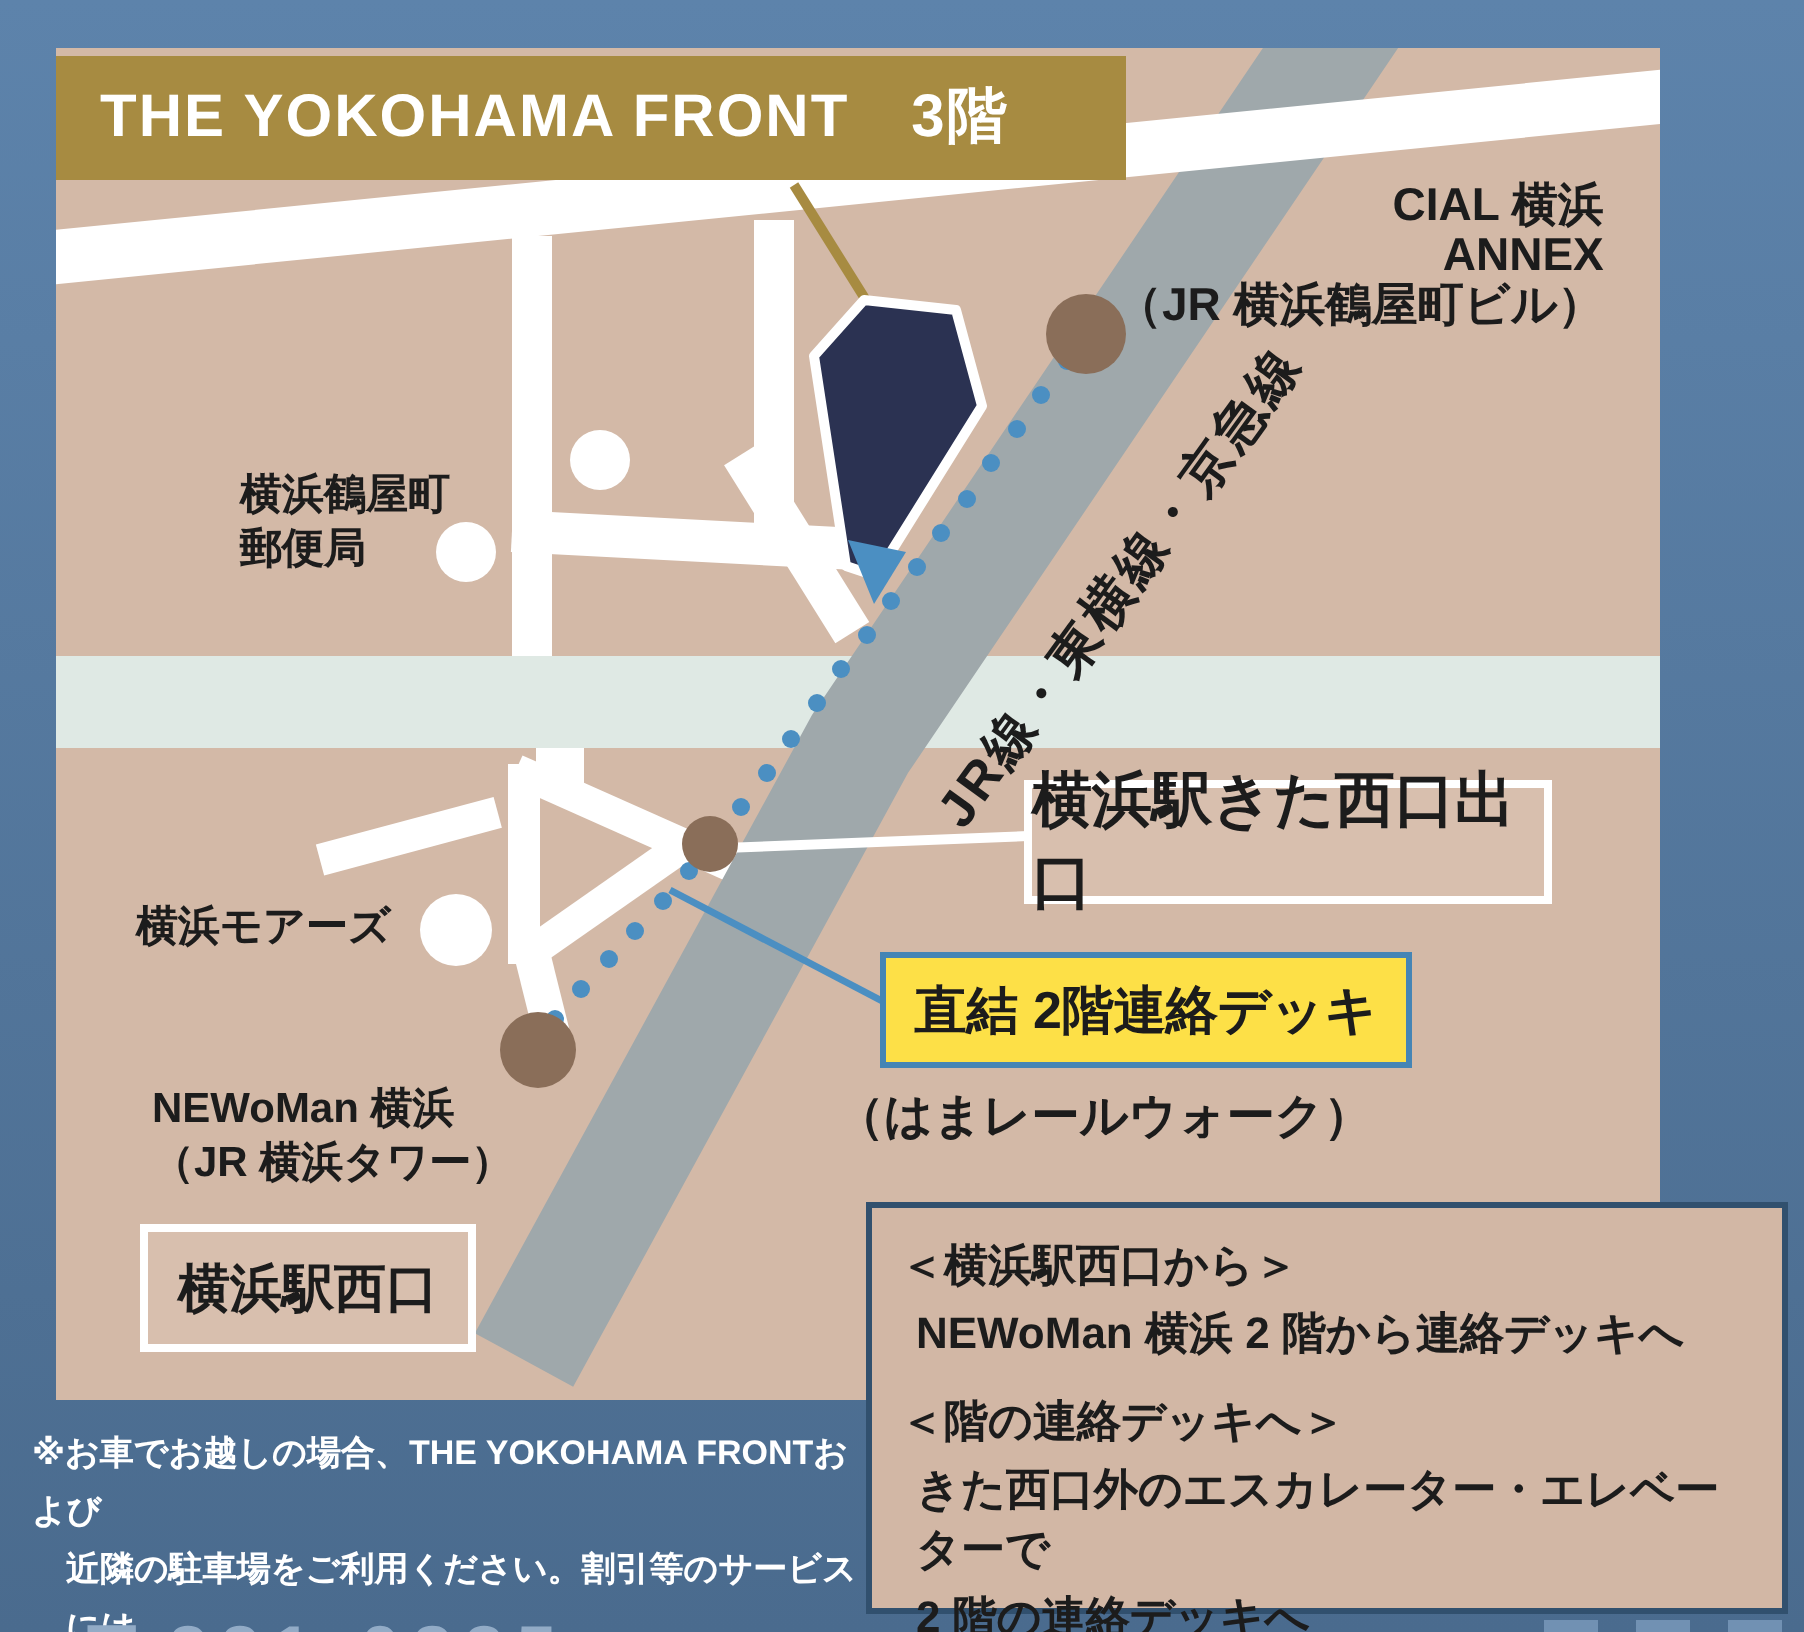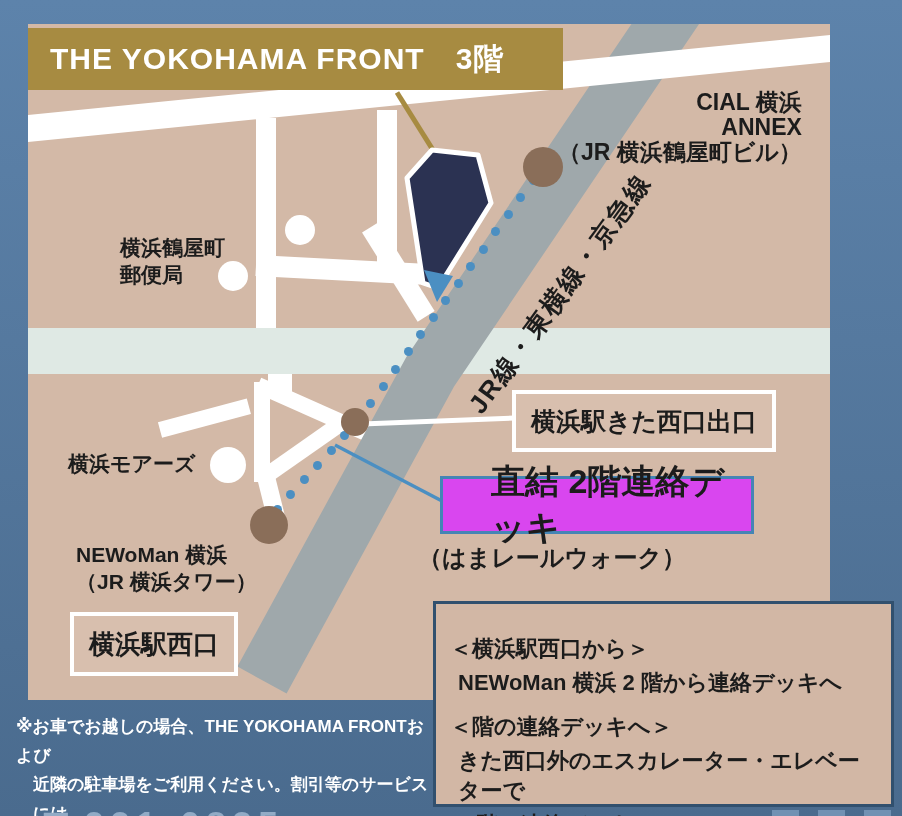--- a/index.html
+++ b/index.html
@@ -32,29 +32,29 @@
   .gold-line{left:369px;top:66px;width:68px;height:5px;background:#a78b41;transform:rotate(58deg);transform-origin:left center;z-index:5;}
   .dot{position:absolute;width:9px;height:9px;border-radius:50%;background:#4b8fc2;z-index:6;}
   .circle{position:absolute;border-radius:50%;z-index:7;}
   .c-brown{background:#8a6e59;}
   .c-white{background:#ffffff;}
   .maplabel{position:absolute;font-size:21px;line-height:27px;font-weight:bold;color:#1c1c1c;z-index:9;}
   .cial{font-size:23px;line-height:25px;text-align:right;}
   .tanbox{position:absolute;background:#d8bfae;border:4px solid #ffffff;z-index:9;
     display:flex;align-items:center;justify-content:center;font-weight:bold;color:#1c1c1c;}
   .box-west{left:42px;top:588px;width:160px;height:56px;font-size:26px;}
-  .box-kita{left:484px;top:366px;width:256px;height:54px;font-size:25px;}
-  .box-deck{position:absolute;left:412px;top:452px;width:260px;height:52px;background:#d946ef;border:3px solid #4585b5;z-index:9;
-    display:flex;align-items:center;justify-content:center;font-weight:bold;font-size:34px;color:#1c1c1c;padding-left:48px;}
+  .box-kita{left:484px;top:366px;width:256px;height:54px;font-size:30px;}
+  .box-deck{position:absolute;left:412px;top:452px;width:260px;height:52px;background:#fde047;border:3px solid #4585b5;z-index:9;
+    display:flex;align-items:center;justify-content:center;font-weight:bold;font-size:26px;color:#1c1c1c;}
   .hama{left:390px;top:518px;font-size:24px;font-weight:bold;color:#1c1c1c;z-index:9;}
   
   #banner{left:28px;top:28px;width:535px;height:62px;background:#a78b41;color:#ffffff;
     font-size:30px;font-weight:bold;letter-spacing:1px;line-height:62px;padding-left:22px;box-sizing:border-box;z-index:20;}
   #infobox{left:433px;top:601px;width:461px;height:206px;background:#d2b7a5;border:3px solid #31506e;
-    box-sizing:border-box;padding:30px 14px;z-index:21;color:#1c1c1c;}
+    box-sizing:border-box;padding:14px 14px;z-index:21;color:#1c1c1c;}
   #infobox .h{font-size:22px;font-weight:bold;}
   #infobox .b{font-size:22px;font-weight:bold;margin-left:8px;margin-top:4px;}
   #infobox .h2{font-size:22px;font-weight:bold;margin-top:14px;}
   #carnote{left:16px;top:712px;width:420px;color:#ffffff;font-size:17px;font-weight:bold;line-height:29px;z-index:21;}
   #carnote .cont{margin-left:17px;}
   #postal{left:42px;top:802px;font-size:36px;font-weight:bold;color:#92abc6;letter-spacing:6px;z-index:21;}
   .sq{position:absolute;background:#7191b3;width:27px;height:6px;top:810px;z-index:21;}
 </style>
 </head>
 <body>

